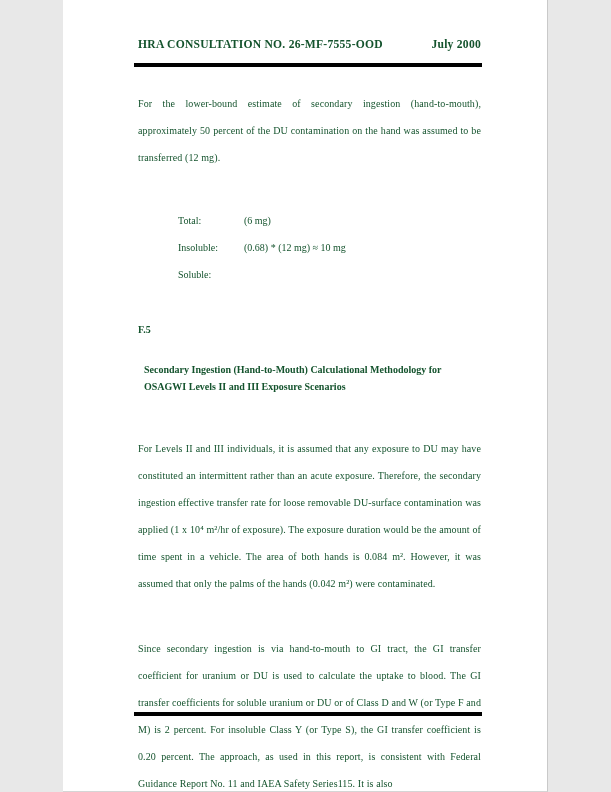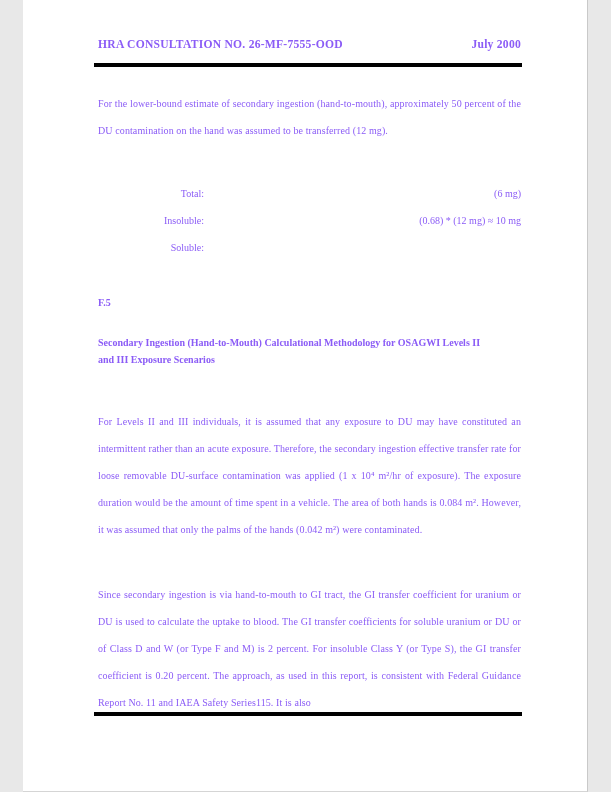--- a/index.html
+++ b/index.html
@@ -3,25 +3,25 @@
 <meta charset="utf-8">
 <style>
   * { margin: 0; padding: 0; box-sizing: border-box; }
   html, body { background: #e8e8e8; }
   body {
     font-family: "Liberation Serif", serif;
     -webkit-font-smoothing: antialiased;
   }
   .page {
     position: relative;
-    width: 565px;
+    width: 485px;
     height: 792px;
     margin: 0 auto;
     background: #ffffff;
-    color: #8b5cf6;
+    color: #14532d;
     overflow: hidden;
     border-right: 1px solid #c9c9c9;
     border-bottom: 1px solid #d5d5d5;
   }
   .doc-header {
     position: absolute;
     top: 38px;
     left: 75px;
     right: 66px;
     display: flex;
@@ -48,21 +48,20 @@
     font-size: 10px;
   }
   .para {
     line-height: 27px;
     text-align: justify;
     letter-spacing: 0.1px;
   }
   .calc-table {
     margin-top: 36px;
     margin-left: 40px;
-    text-align: right;
   }
   .calc-row {
     display: flex;
     line-height: 27px;
   }
   .calc-label {
     width: 66px;
     flex: 0 0 66px;
   }
   .calc-value { flex: 1; }
@@ -70,21 +69,21 @@
     margin-top: 34px;
     display: flex;
     font-weight: bold;
     line-height: 16.5px;
     flex-direction: column;
   }
   .section-number {
     width: 40px;
     flex: 0 0 40px;
   }
-  .section-title { flex: 1; padding-right: 30px; }
+  .section-title { flex: 1; padding-right: 30px; margin-left: 6px; }
   .para-2 { margin-top: 40px; }
   .para-3 { margin-top: 38px; }
   .footer-pagenum {
     position: absolute;
     top: 729px;
     left: 0;
     right: 0;
     text-align: center;
     font-size: 12.3px;
     letter-spacing: 0.3px;

